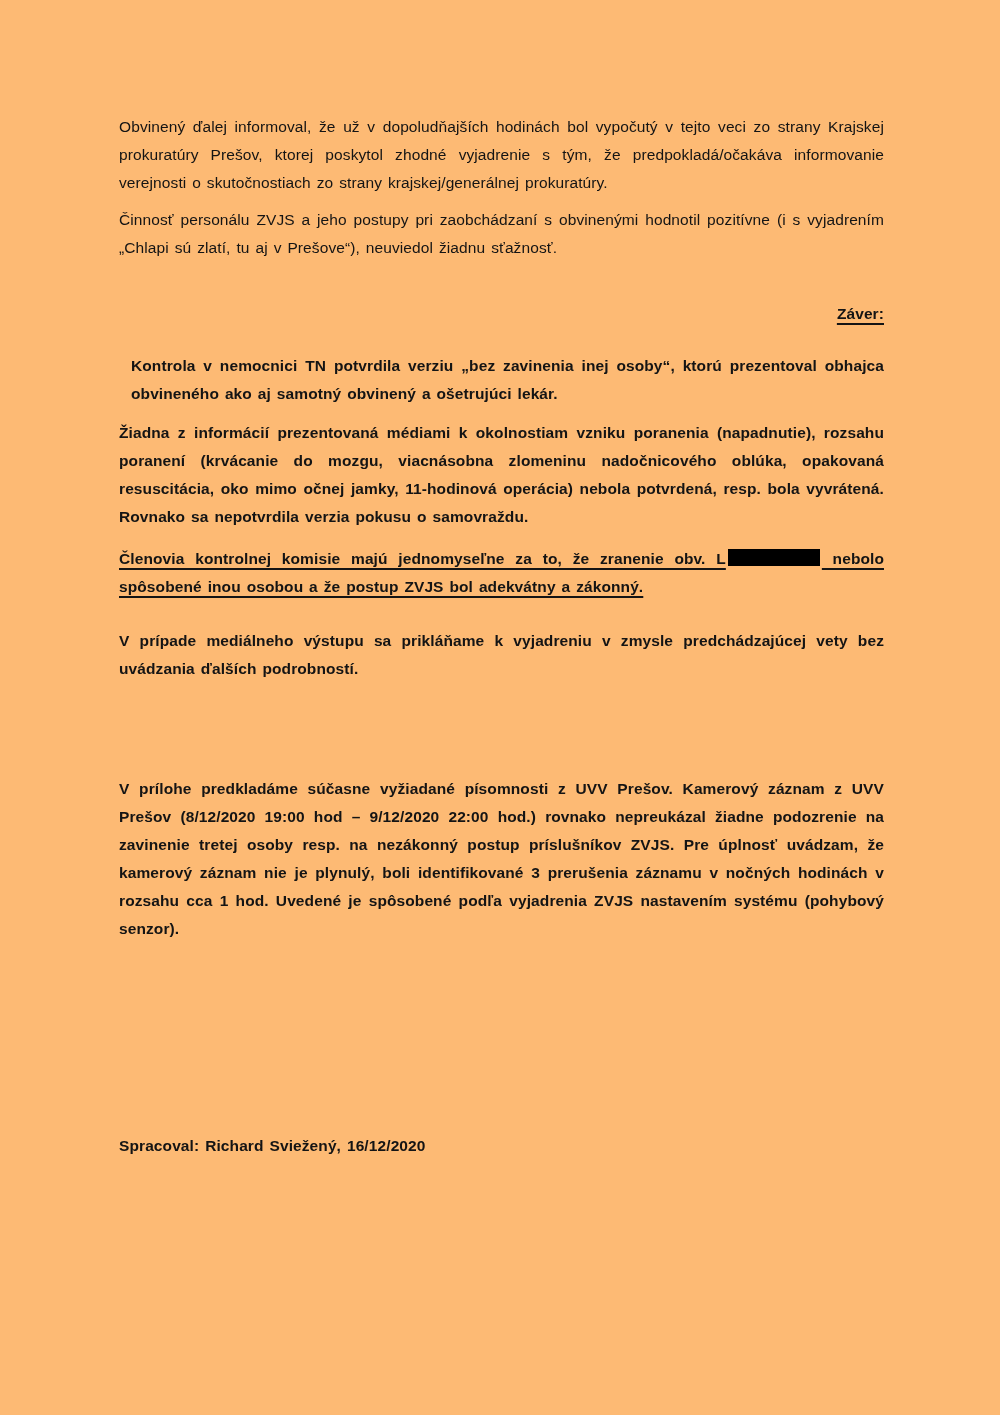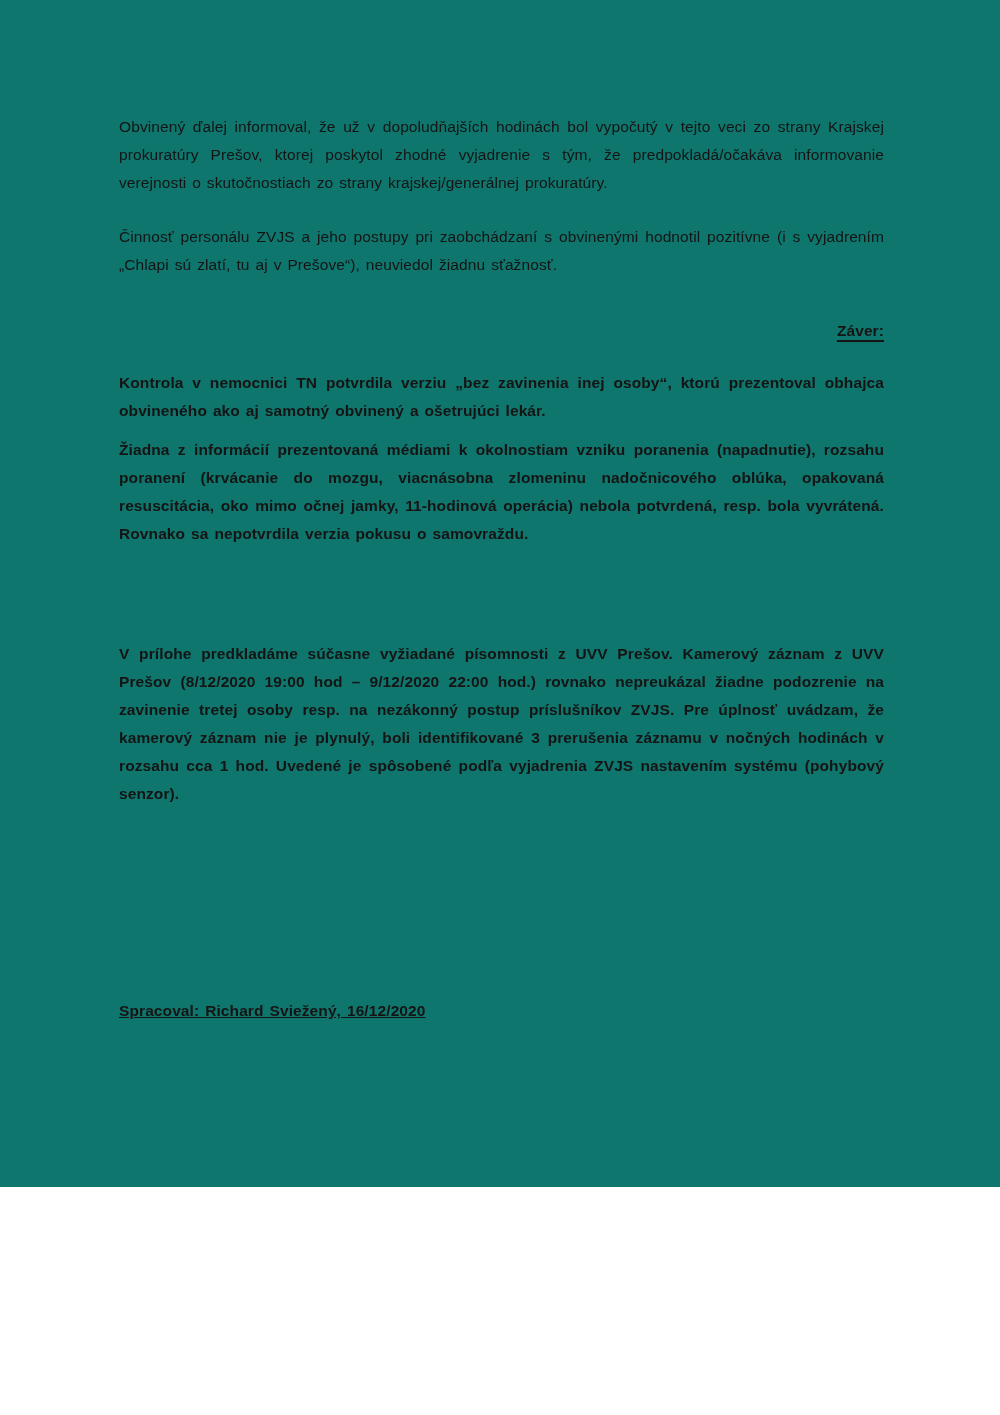--- a/index.html
+++ b/index.html
@@ -5,22 +5,22 @@
   * { margin: 0; padding: 0; box-sizing: border-box; }
   html, body { background: #ffffff; }
   body {
     width: 1000px;
     height: 1415px;
     font-family: "Liberation Sans", sans-serif;
   }
   .page {
     position: relative;
     width: 1000px;
-    height: 1187px;
-    background: #0f766e;
+    height: 1415px;
+    background: #fdba74;
     overflow: hidden;
   }
   .content {
     padding: 113px 116px 0 119px;
     font-size: 15.5px;
     line-height: 28px;
     color: #141414;
     text-align: justify;
     word-spacing: 1.5px;
     letter-spacing: 0.1px;
@@ -33,32 +33,31 @@
     text-underline-offset: 3.5px;
   }
   .heading {
     font-weight: bold;
     text-decoration: underline;
     text-decoration-thickness: 2px;
     text-underline-offset: 4px;
     margin-top: 38px;
     text-align: right;
   }
-  .p2 { margin-top: 26px; }
+  .p2 { margin-top: 9px; }
   .p3 { margin-top: 6px; }
-  .p4 { margin-top: 24px; }
+  .p4 { margin-top: 24px; margin-left: 12px; }
   .p5 { margin-top: 11px; }
   .p6 { margin-top: 14px; }
   .p7 { margin-top: 26px; }
   .p8 { margin-top: 92px; }
   .footer-line {
     margin-top: 189px;
     font-weight: bold;
     text-align: left;
-    text-decoration: underline;
   }
   .redaction {
     display: inline-block;
     width: 92px;
     height: 17px;
     background: #000000;
     vertical-align: -2px;
     margin: 0 2px;
   }
 </style>
@@ -72,20 +71,22 @@
 
     <p class="para p2">Činnosť personálu ZVJS a jeho postupy pri zaobchádzaní s obvinenými hodnotil pozitívne (i s vyjadrením „Chlapi sú zlatí, tu aj v Prešove“), neuviedol žiadnu sťažnosť.</p>
 
 
     <p class="heading">Záver:</p>
 
     <p class="para bold p4">Kontrola v nemocnici TN potvrdila verziu „bez zavinenia inej osoby“, ktorú prezentoval obhajca obvineného ako aj samotný obvinený a ošetrujúci lekár.</p>
 
     <p class="para bold p5">Žiadna z informácií prezentovaná médiami k okolnostiam vzniku poranenia (napadnutie), rozsahu poranení (krvácanie do mozgu, viacnásobna zlomeninu nadočnicového oblúka, opakovaná resuscitácia, oko mimo očnej jamky, 11-hodinová operácia) nebola potvrdená, resp. bola vyvrátená. Rovnako sa nepotvrdila verzia pokusu o samovraždu.</p>
 
+    <p class="para bold underlined p6"><span>Členovia kontrolnej komisie majú jednomyseľne za to,  že zranenie obv. L</span><span class="redaction"></span><span> nebolo spôsobené inou osobou a že postup ZVJS bol adekvátny a zákonný.</span></p>
 
+    <p class="para bold p7">V prípade mediálneho výstupu sa prikláňame k vyjadreniu v zmysle predchádzajúcej vety bez uvádzania ďalších podrobností.</p>
 
     <p class="para bold p8">V prílohe predkladáme súčasne vyžiadané písomnosti z UVV Prešov. Kamerový záznam z UVV Prešov (8/12/2020 19:00 hod – 9/12/2020 22:00 hod.) rovnako nepreukázal žiadne podozrenie na zavinenie tretej osoby resp. na nezákonný postup príslušníkov ZVJS. Pre úplnosť uvádzam, že kamerový záznam nie je plynulý, boli identifikované 3 prerušenia záznamu v nočných hodinách v rozsahu cca 1 hod. Uvedené je spôsobené podľa vyjadrenia ZVJS nastavením systému (pohybový senzor).</p>
 
     <p class="footer-line">Spracoval: Richard Sviežený, 16/12/2020</p>
 
   </div>
 </div>
 
 </body></html>

